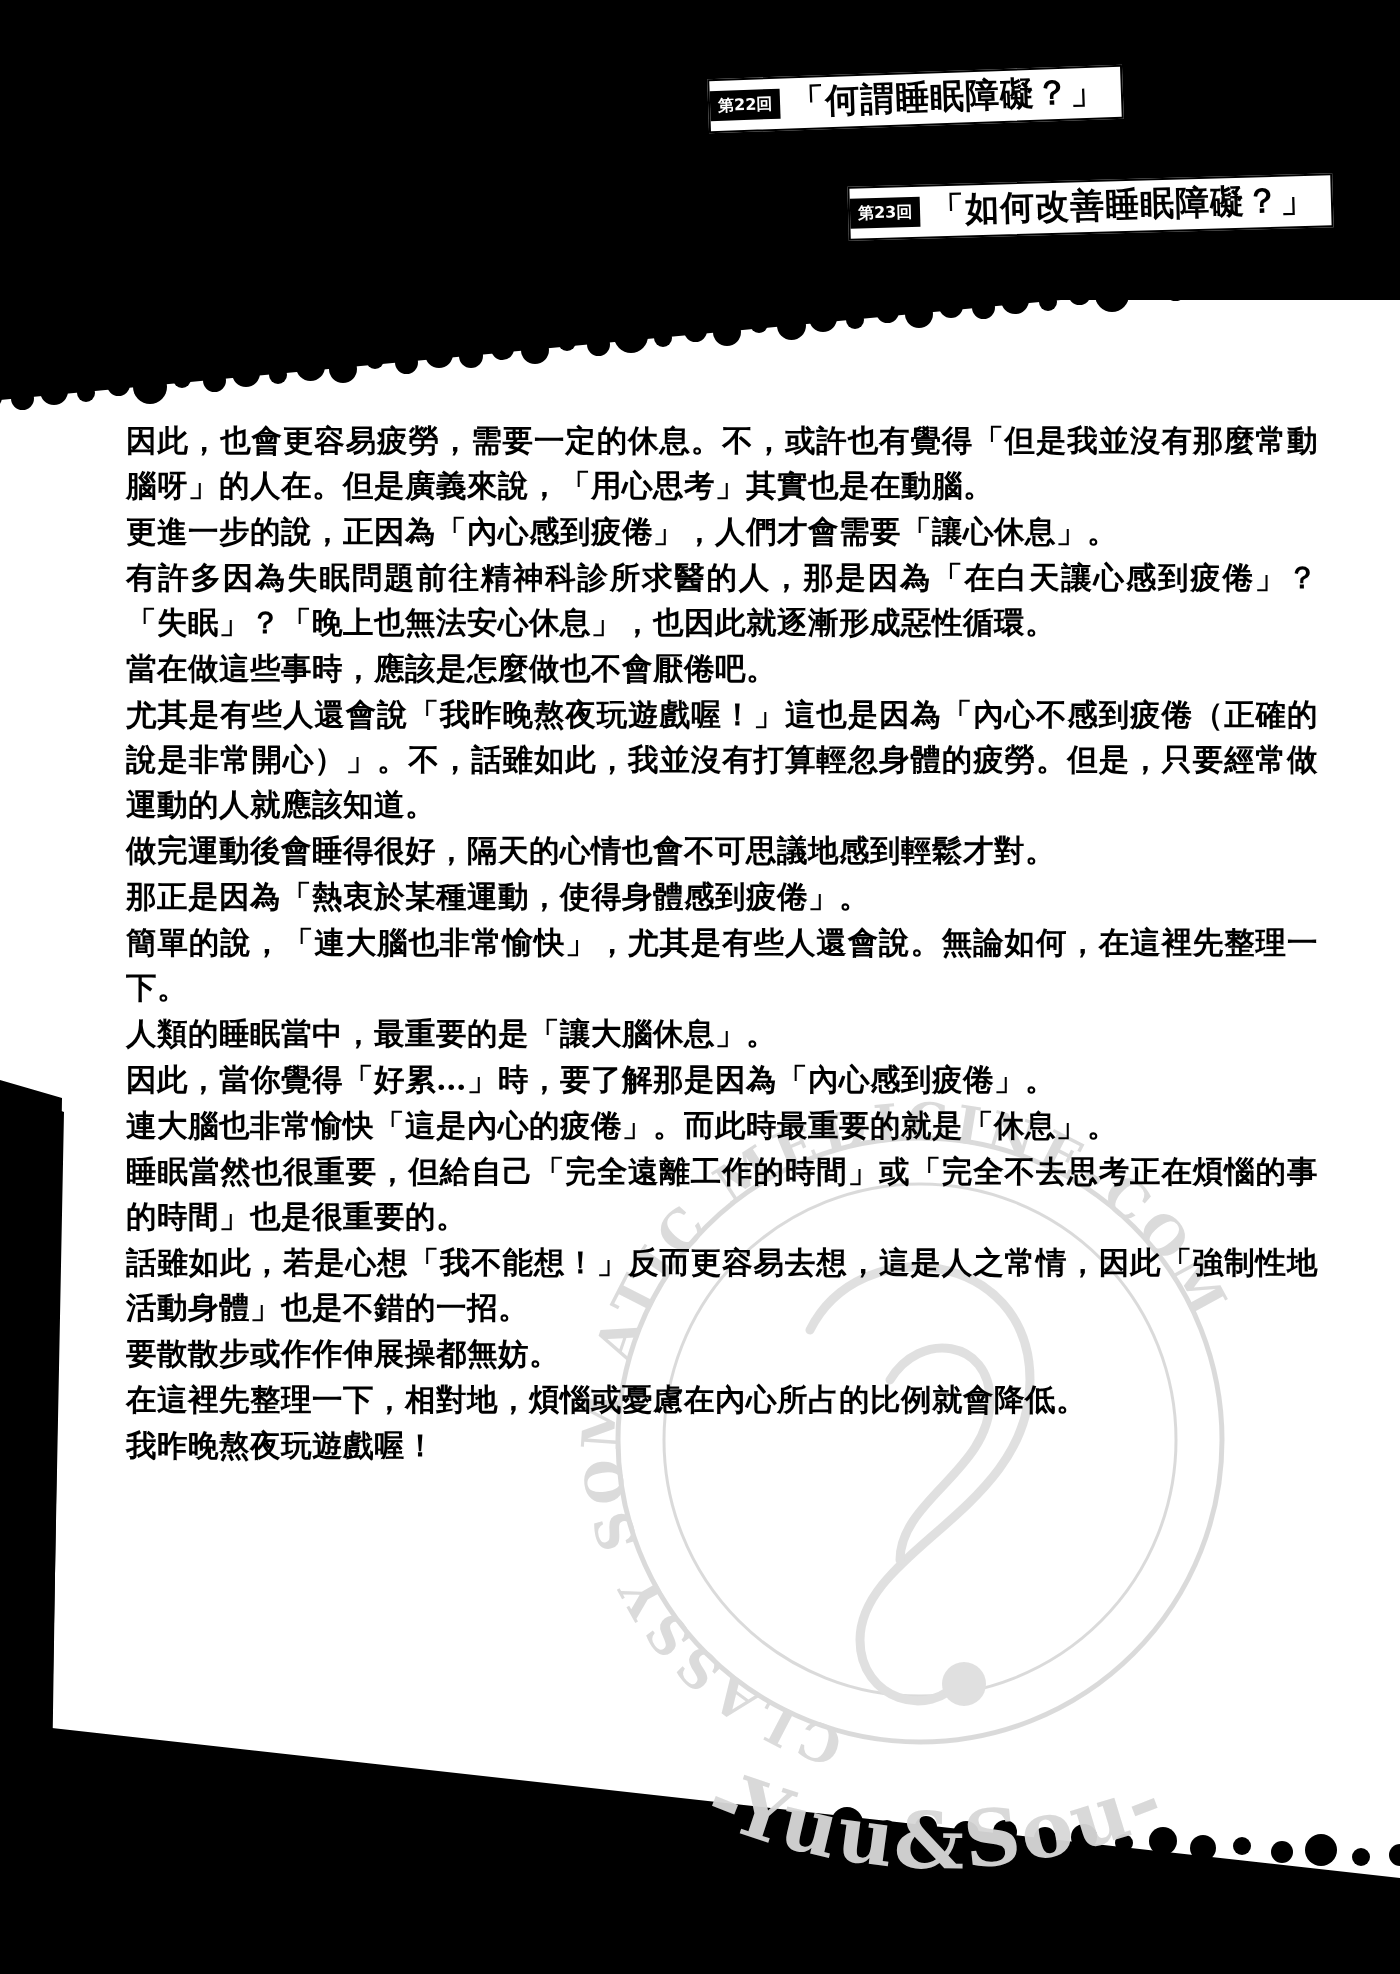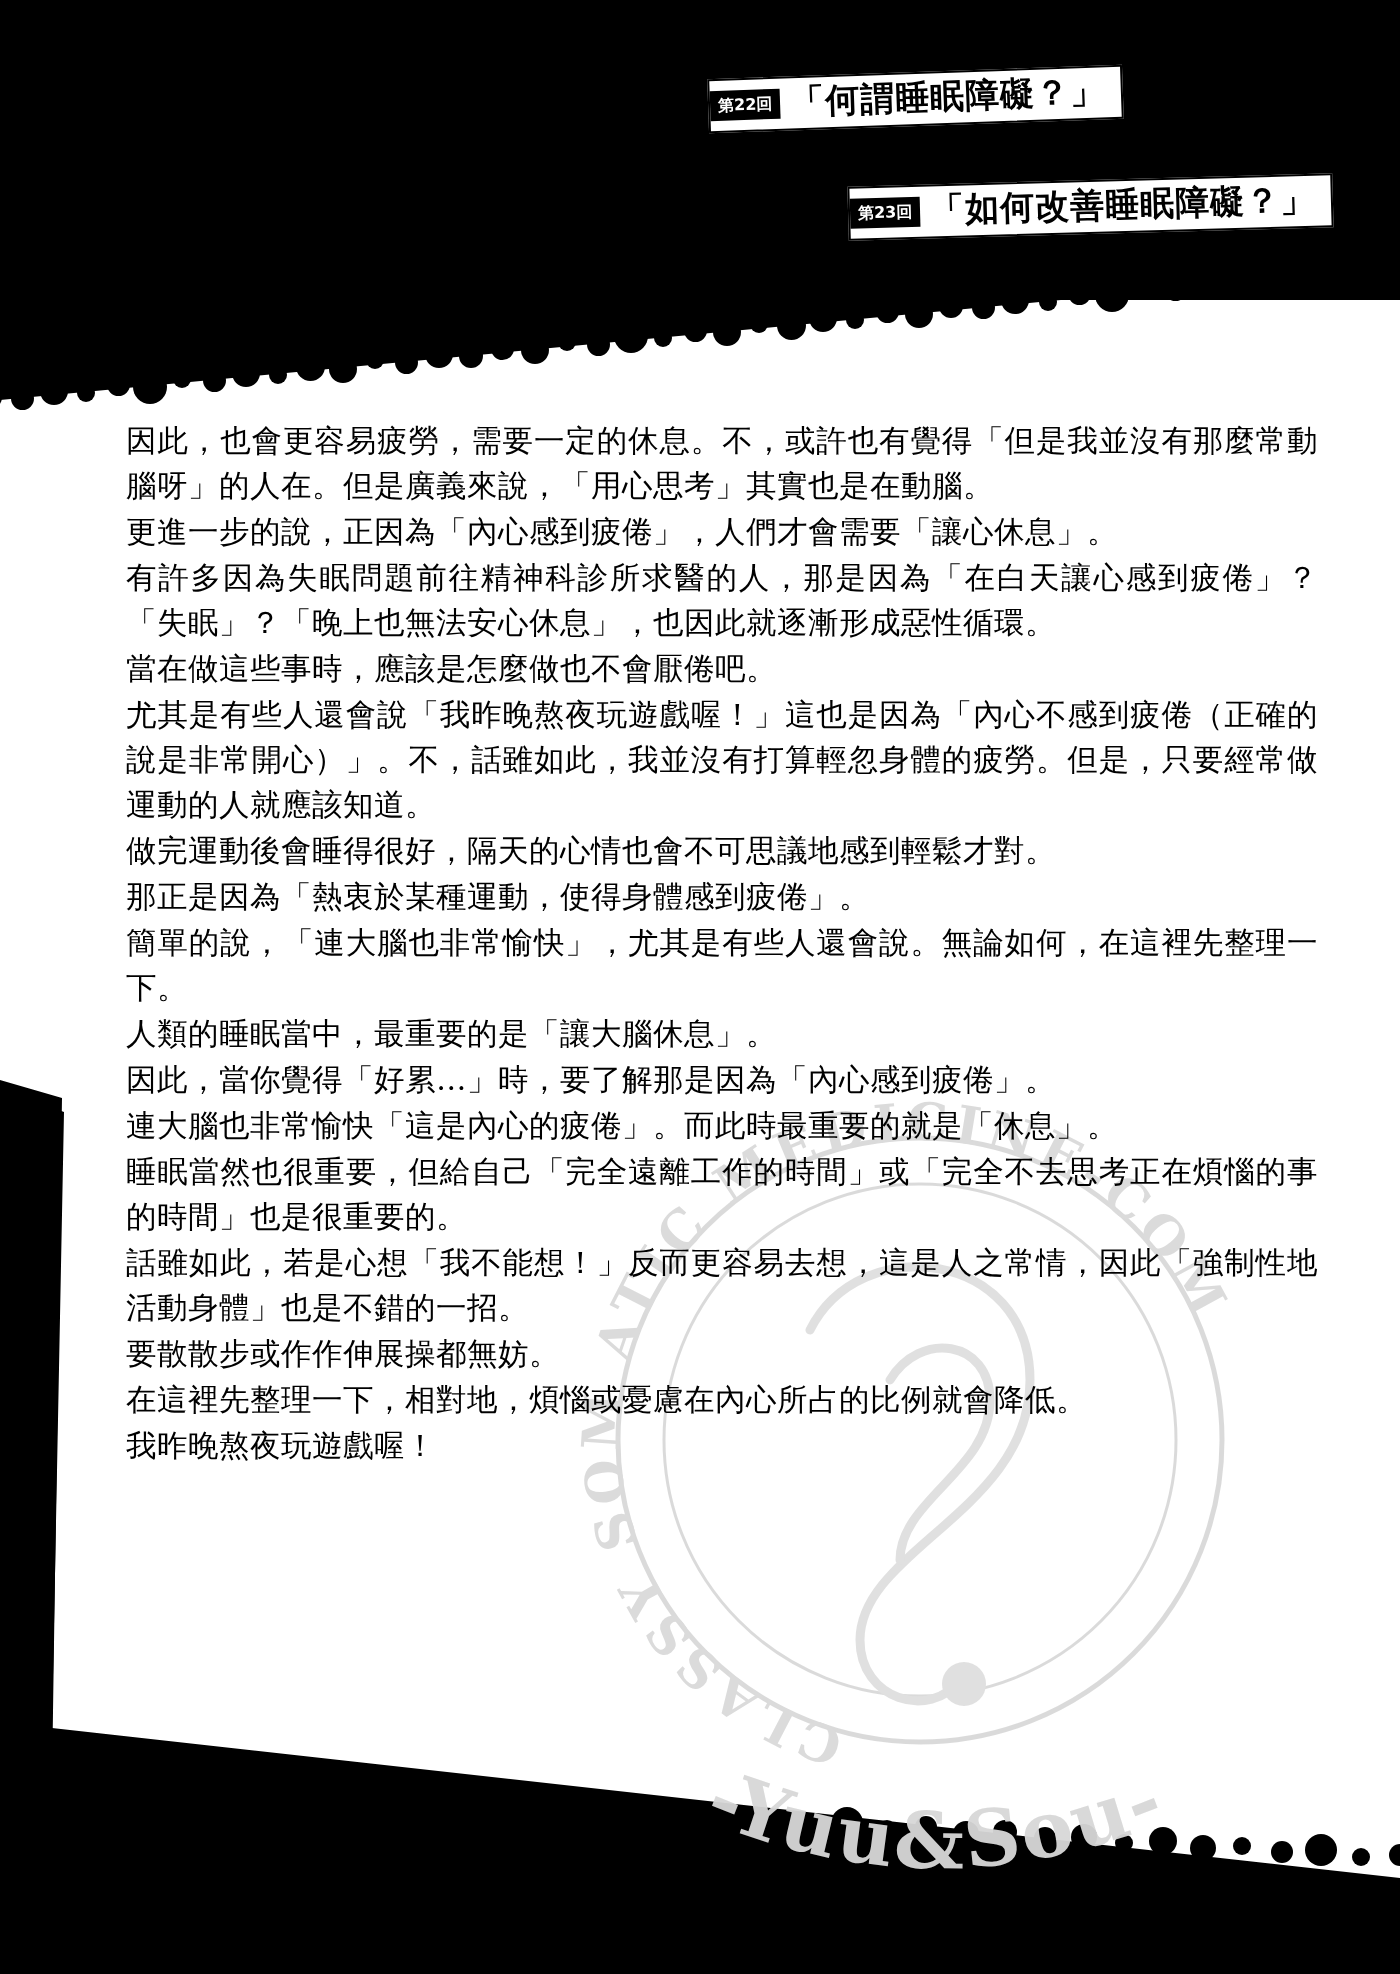--- a/index.html
+++ b/index.html
@@ -96,20 +96,21 @@
   }
   .body-wrap p {
     margin: 0 0 1px 0;
     font-family: "DejaVu Serif", "Liberation Serif", serif;
     font-size: 30.5px;
     line-height: 45px;
     color: #000;
     text-align: justify;
     text-justify: inter-character;
     letter-spacing: 0.5px;
+    font-weight: bold;
   }
 
   
   .bottom-band {
     position: absolute;
     left: 0;
     top: 1088px;
     width: 1400px;
     height: 886px;
     background: #000;

